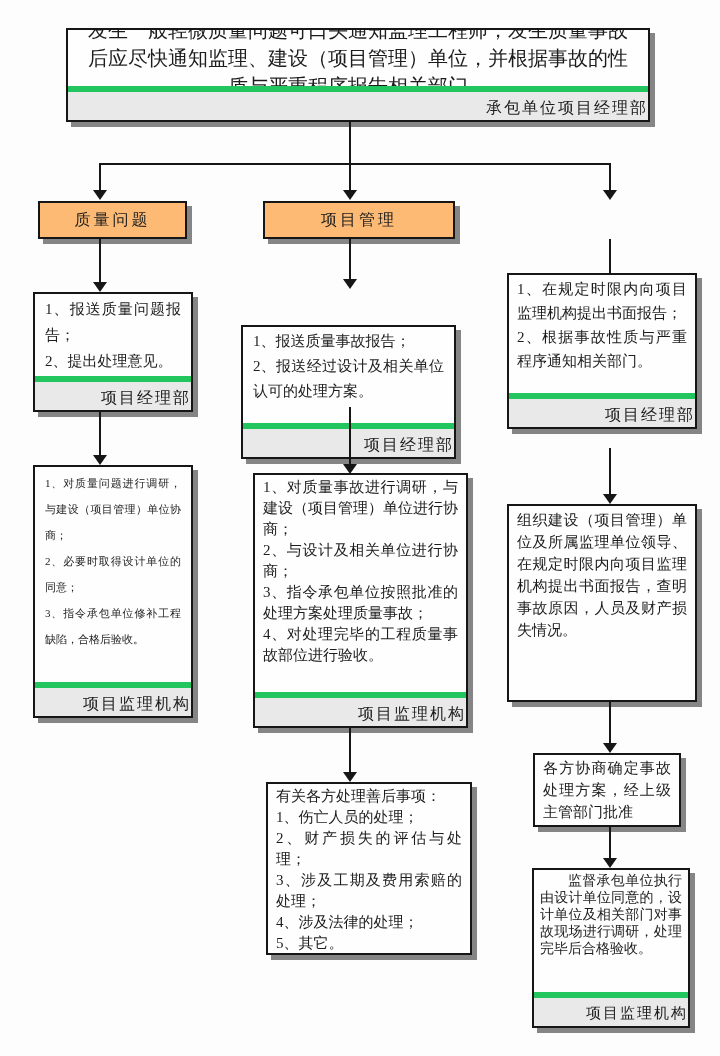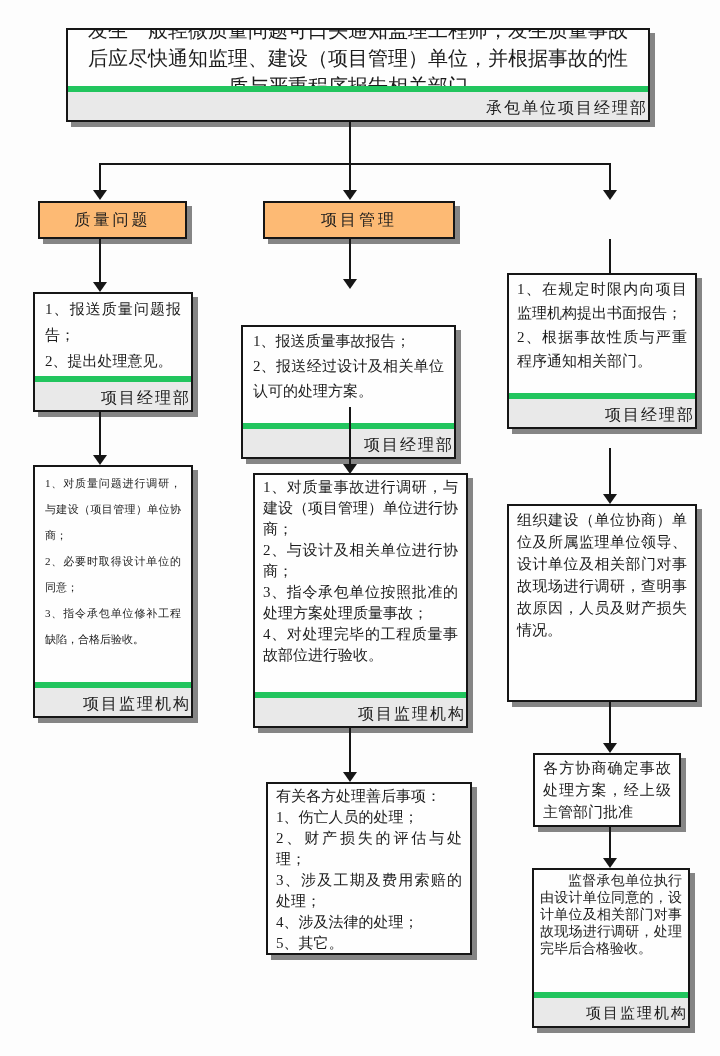--- a/index.html
+++ b/index.html
@@ -116,21 +116,21 @@
   <div class="box" style="left:507px;top:273px;width:190px;height:156px;">
     <div class="box-body" style="font-size:15px;line-height:24px;padding:2px 8px;">1、在规定时限内向项目监理机构提出书面报告；
 2、根据事故性质与严重程序通知相关部门。</div>
     <div class="box-footer">项目经理部</div>
   </div>
 
   <div class="vline" style="left:609px;top:448px;height:49px;"></div>
   <div class="arr" style="left:603px;top:494px;"></div>
 
   <div class="box" style="left:507px;top:504px;width:190px;height:198px;">
-    <div class="box-body" style="font-size:15px;line-height:22px;padding:3px 8px;">组织建设（单位协商）单位及所属监理单位领导、设计单位及相关部门对事故现场进行调研，查明事故原因，人员及财产损失情况。</div>
+    <div class="box-body" style="font-size:15px;line-height:22px;padding:3px 8px;">组织建设（项目管理）单位及所属监理单位领导、在规定时限内向项目监理机构提出书面报告，查明事故原因，人员及财产损失情况。</div>
   </div>
 
   <div class="vline" style="left:609px;top:702px;height:44px;"></div>
   <div class="arr" style="left:603px;top:743px;"></div>
 
   <div class="box" style="left:533px;top:753px;width:148px;height:74px;">
     <div class="box-body" style="font-size:15px;line-height:22px;padding:2px 8px;">各方协商确定事故处理方案，经上级主管部门批准</div>
   </div>
 
   <div class="vline" style="left:609px;top:827px;height:34px;"></div>

